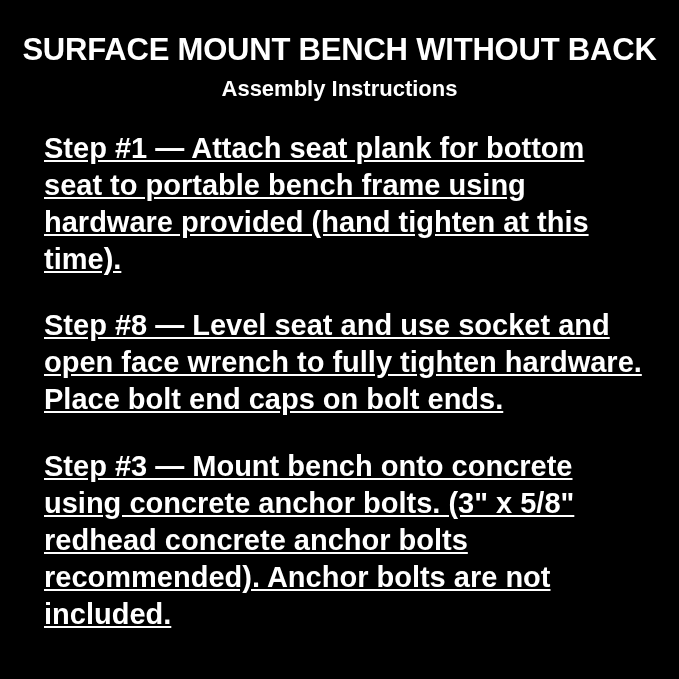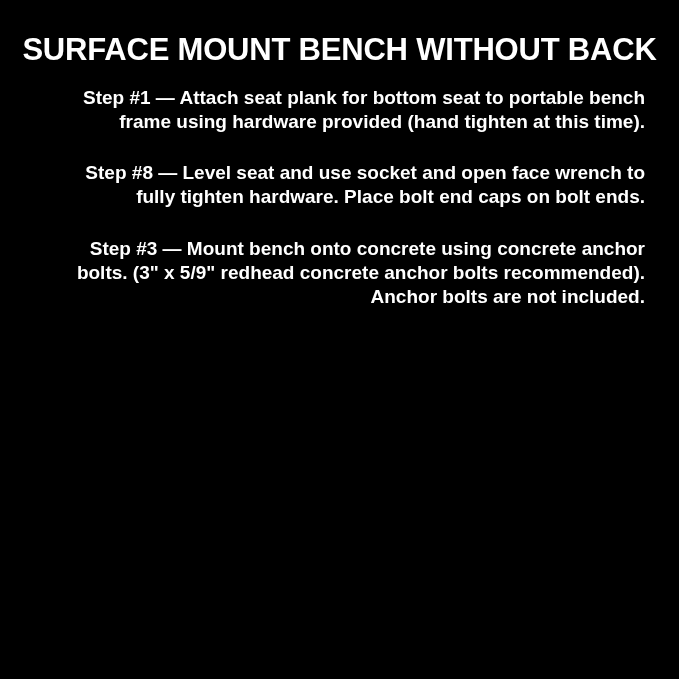--- a/index.html
+++ b/index.html
@@ -35,37 +35,39 @@
     font-size: 22px;
     font-weight: bold;
     line-height: 1.1;
     margin: 0 0 22px 0;
   }
   .steps {
     padding-left: 30px;
     padding-right: 20px;
   }
   .step {
-    font-size: 19px;
+    font-size: 29px;
     font-weight: bold;
     line-height: 1.28;
     margin-bottom: 27px;
-    text-align: right;
+    text-align: left;
+    text-decoration: underline;
   }
   .step:last-child {
     margin-bottom: 0;
   }
 </style>
 </head>
 <body>
 
 <div class="page">
 
   <h1 class="title">SURFACE MOUNT BENCH WITHOUT BACK</h1>
 
+  <h2 class="subtitle">Assembly Instructions</h2>
 
   <div class="steps">
     <p class="step">Step #1  —  Attach seat plank for bottom seat to portable bench frame using hardware provided (hand tighten at this time).</p>
     <p class="step">Step #8  —  Level seat and use socket and open face wrench to fully tighten hardware. Place bolt end caps on bolt ends.</p>
-    <p class="step">Step #3  —  Mount bench onto concrete using concrete anchor bolts. (3" x 5/9" redhead concrete anchor bolts recommended). Anchor bolts are not included.</p>
+    <p class="step">Step #3  —  Mount bench onto concrete using concrete anchor bolts. (3" x 5/8" redhead concrete anchor bolts recommended). Anchor bolts are not included.</p>
   </div>
 
 </div>
 
 </body></html>

